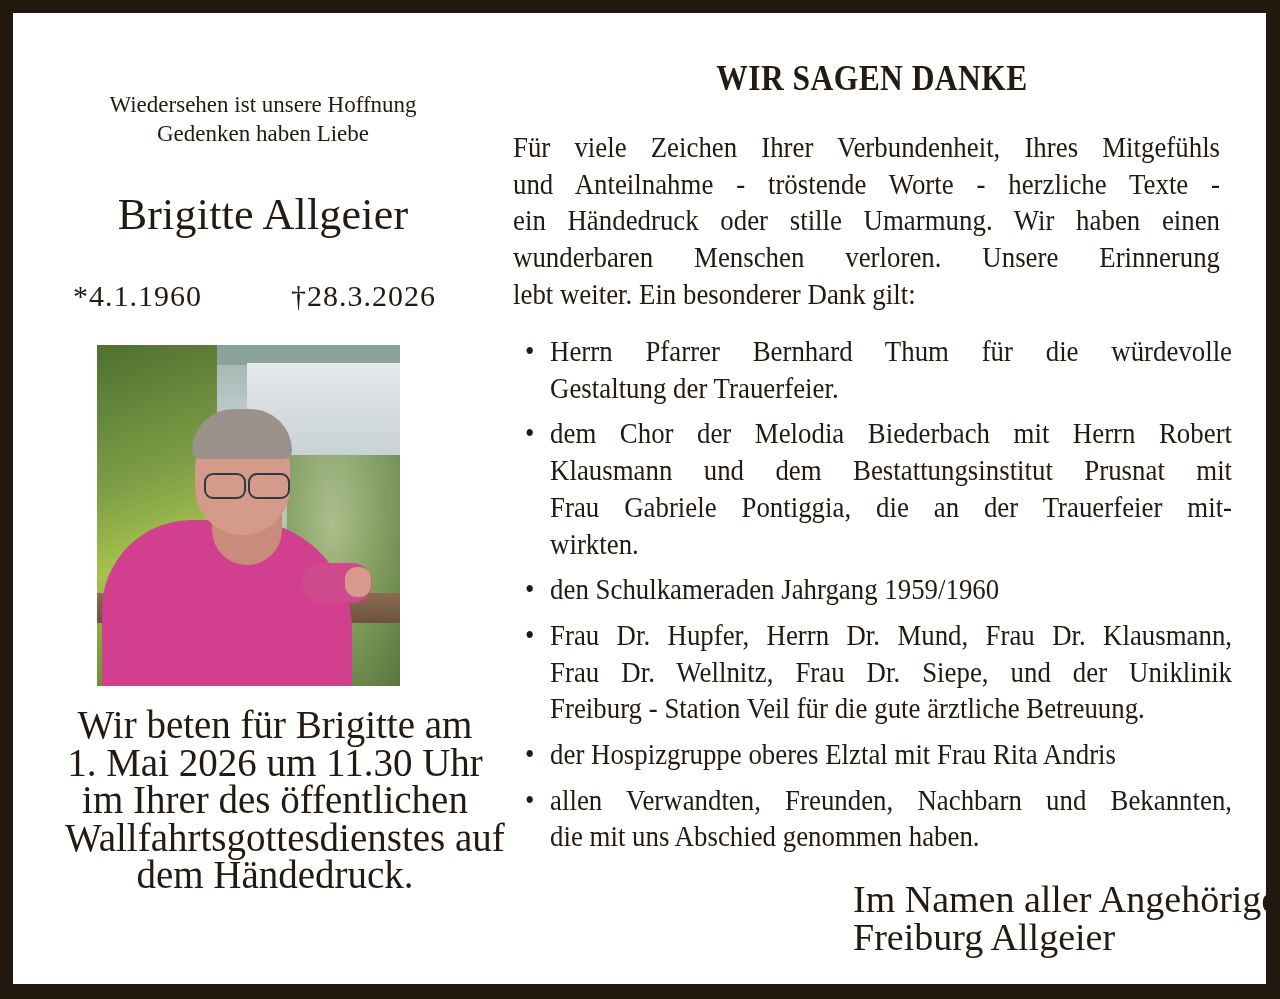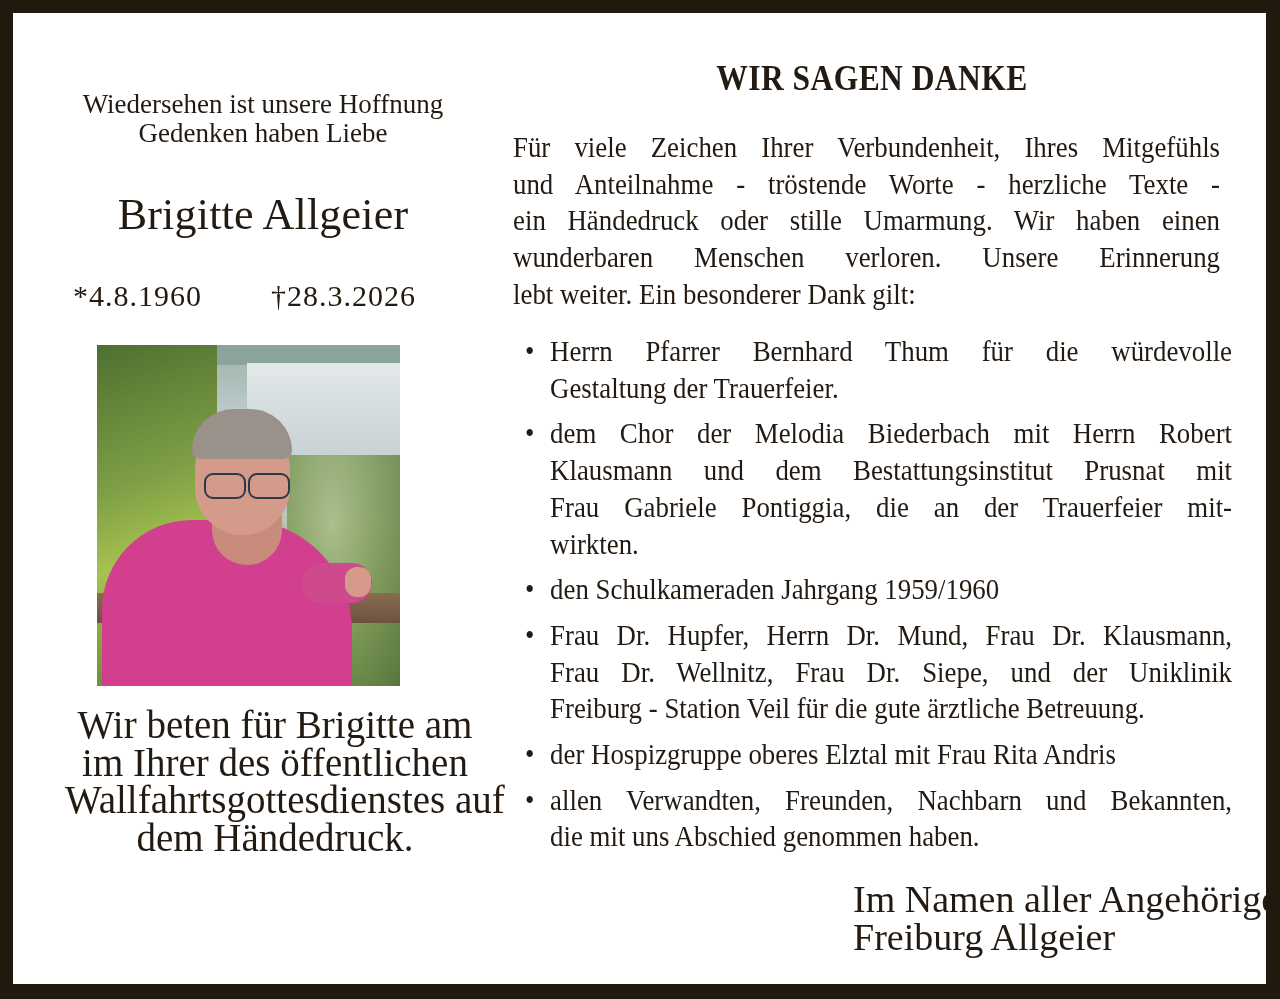--- a/index.html
+++ b/index.html
@@ -18,33 +18,33 @@
     background: #ffffff;
   }
   
   .left {
     position: absolute;
     left: 40px; top: 0; width: 420px; height: 971px;
     text-align: center;
   }
   .motto {
     position: absolute; left: 0; top: 77px; width: 420px;
-    font-size: 27px; line-height: 29px;
+    font-size: 23px; line-height: 29px;
   }
   .motto div { white-space: nowrap; }
   .name {
     position: absolute; left: 0; top: 167px; width: 420px;
     font-size: 44px; line-height: 70px; letter-spacing: 0.2px;
   }
   .dates {
     position: absolute; left: 0; top: 263px; width: 420px;
     font-size: 30px; line-height: 40px;
   }
   .dates .born { position: absolute; left: 20px; letter-spacing: 1px; }
-  .dates .died { position: absolute; left: 218px; letter-spacing: 1px; }
+  .dates .died { position: absolute; left: 238px; letter-spacing: 1px; }
   .photo {
     position: absolute; left: 44px; top: 332px; width: 303px; height: 341px;
     overflow: hidden;
     background: linear-gradient(180deg, #9fb3a6 0%, #b9c7c9 18%, #cdd7d8 40%, #a9b895 60%, #6a8a45 100%);
   }
   .photo .trees-left {
     position: absolute; left: 0; top: 0; width: 120px; height: 341px;
     background: linear-gradient(160deg, #4f6f30 0%, #7fa046 40%, #a6c24f 60%, #5b7b2f 100%);
   }
   .photo .water {
@@ -147,21 +147,21 @@
 
   <div class="left">
     <div class="motto">
       <div>Wiedersehen ist unsere Hoffnung</div>
       <div>Gedenken haben Liebe</div>
     </div>
 
     <div class="name">Brigitte Allgeier</div>
 
     <div class="dates">
-      <span class="born">*4.8.1960</span>
+      <span class="born">*4.1.1960</span>
       <span class="died">†28.3.2026</span>
     </div>
 
     <div class="photo" title="Portrait of Brigitte Allgeier in pink shirt with glasses, lake and trees in background">
       <div class="hills"></div>
       <div class="water"></div>
       <div class="trees-left"></div>
       <div class="trees-right"></div>
       <div class="rail"></div>
       <div class="body-shirt"></div>
@@ -171,20 +171,21 @@
       <div class="face"></div>
       <div class="hair"></div>
       <div class="glasses">
         <span class="l"></span>
           <span class="r"></span>
       </div>
     </div>
 
     <div class="prayer">
       <div>Wir beten für Brigitte am</div>
+      <div>1. Mai 2026 um 11.30 Uhr</div>
       <div>im Ihrer des öffentlichen</div>
       <div>Wallfahrtsgottesdienstes auf</div>
       <div>dem Händedruck.</div>
     </div>
   </div>
 
   <div class="right">
     <div class="heading">WIR SAGEN DANKE</div>
 
     <div class="intro">

